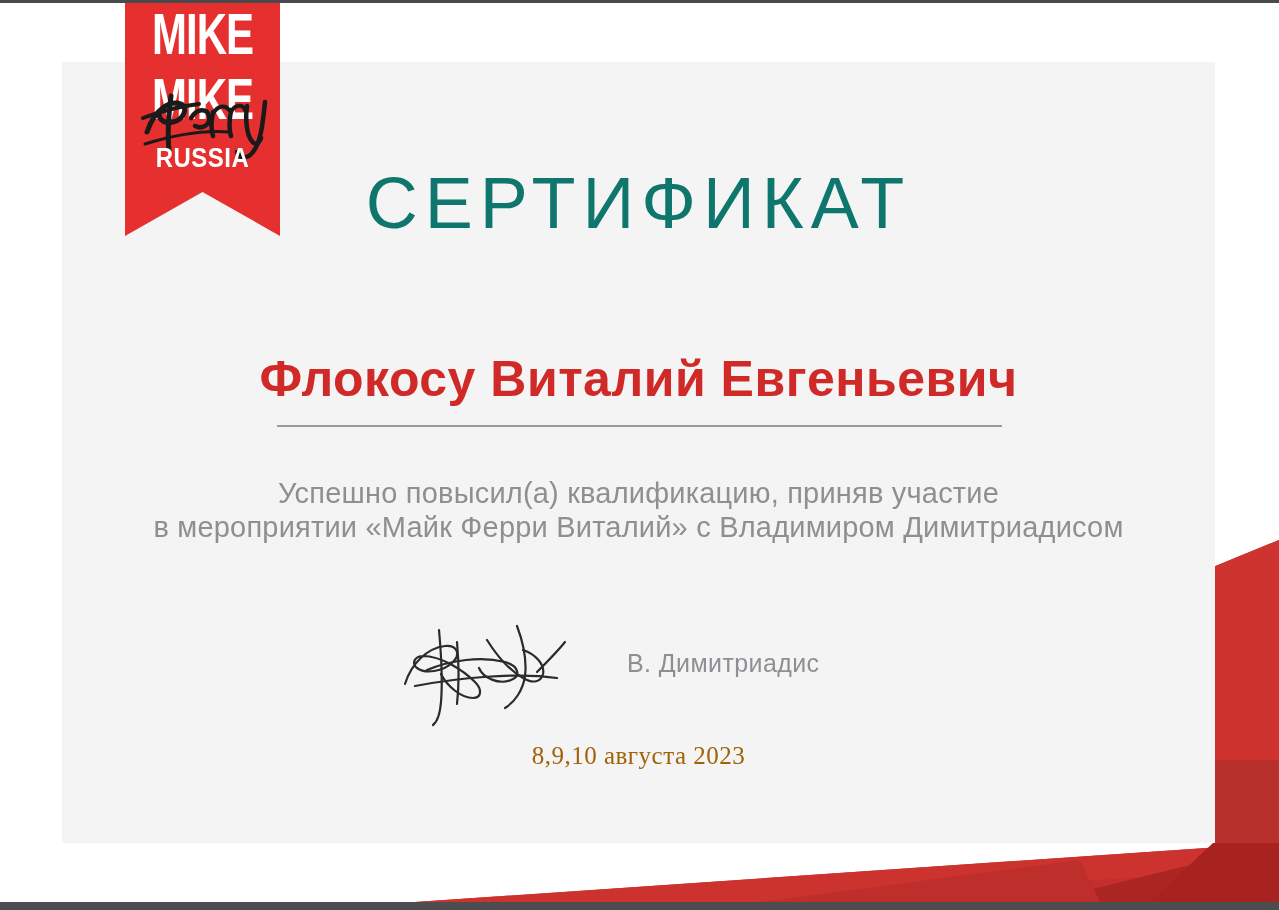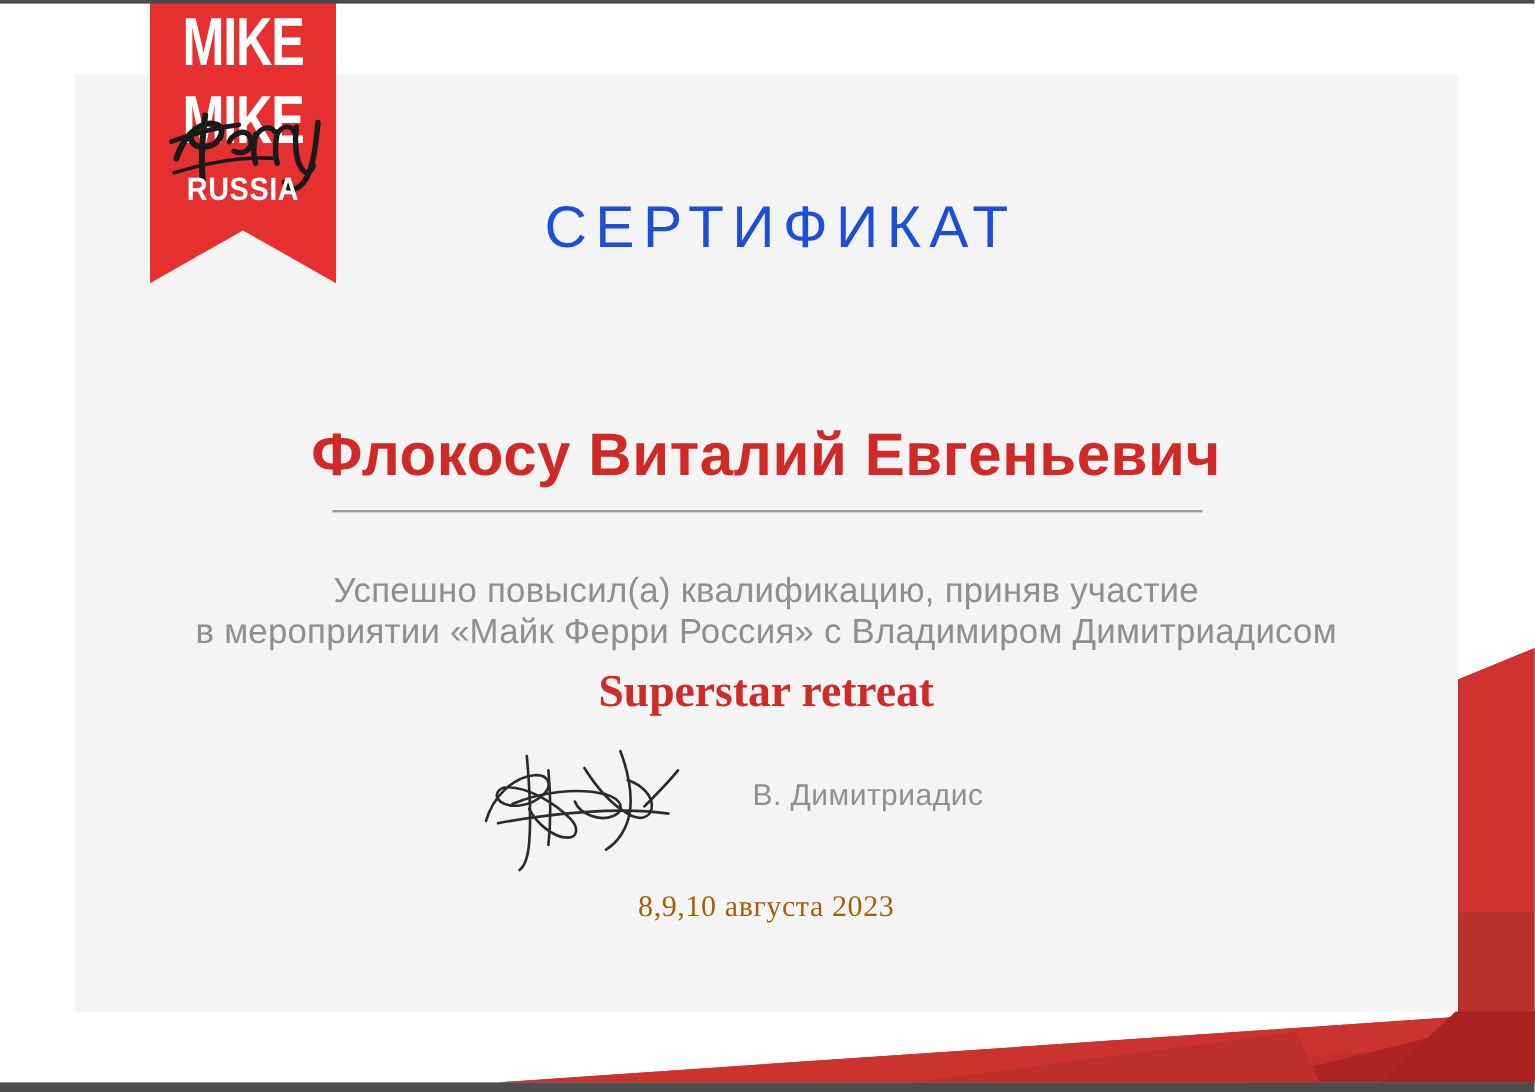--- a/index.html
+++ b/index.html
@@ -80,28 +80,28 @@
     left: 62px;
     top: 62px;
     width: 1153px;
     height: 781px;
     z-index: 20;
     text-align: center;
   }
 
   .cert-title {
     position: absolute;
-    left: 12px;
+    left: 0;
     top: 100px;
     width: 1153px;
     font-family: "Liberation Sans", sans-serif;
-    font-size: 49px;
+    font-size: 72px;
     font-weight: 300;
     letter-spacing: 7px;
-    color: #1d4ed8;
+    color: #0f766e;
     white-space: nowrap;
   }
 
   .recipient-name {
     position: absolute;
     left: 0;
     top: 288px;
     width: 1153px;
     font-family: Liberation Sans, sans-serif;
     font-size: 50px;
@@ -241,23 +241,22 @@
   <div class="content">
 
     <div class="cert-title">СЕРТИФИКАТ</div>
 
     <div class="recipient-name">Флокосу Виталий Евгеньевич</div>
 
     <div class="name-rule"></div>
 
     <div class="body-line body-line-1">Успешно повысил(а) квалификацию, приняв участие</div>
 
-    <div class="body-line body-line-2">в мероприятии «Майк Ферри Россия» с Владимиром Димитриадисом</div>
-
-    <div class="event-name">Superstar retreat</div>
+    <div class="body-line body-line-2">в мероприятии «Майк Ферри Виталий» с Владимиром Димитриадисом</div>
+
 
     <div class="sign-row">
       <svg class="signature-mark" viewBox="0 0 210 115">
         <g fill="none" stroke="#2b2b2b" stroke-width="2.2" stroke-linecap="round" stroke-linejoin="round">
           <path d="M8 72 C14 52 30 36 48 34 C60 33 64 42 56 50
                    C46 60 28 62 20 56 C14 51 18 44 26 44
                    C44 44 66 58 78 70 C86 78 84 86 76 86
                    C64 86 50 74 44 62"></path>
           <path d="M42 18 C44 40 46 66 44 90 C43 102 40 110 36 113"></path>
           <path d="M60 30 C62 52 62 74 60 92"></path>

